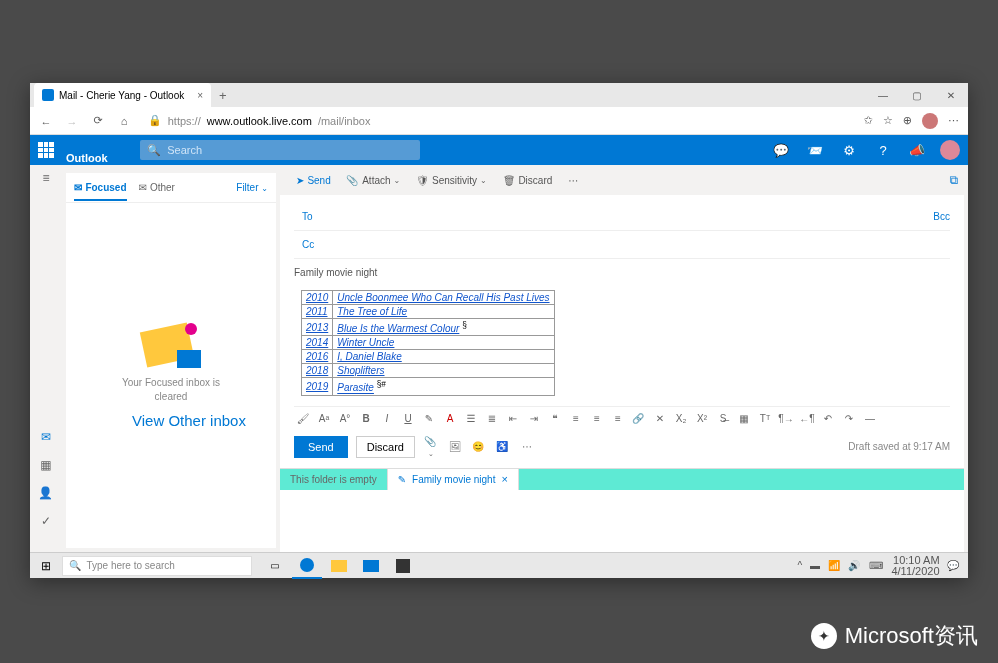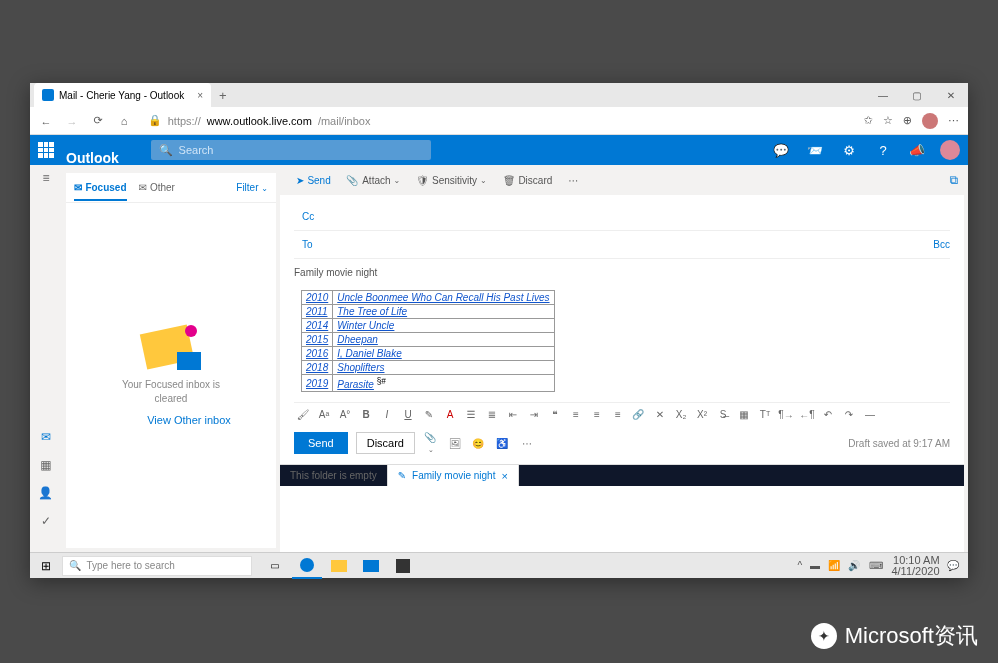--- a/index.html
+++ b/index.html
@@ -20,21 +20,21 @@
 .addr-url { flex: 1; display: flex; align-items: center; gap: 6px; padding: 0 6px; }
 .addr-url .lock { color: #666; }
 .addr-right { display: flex; gap: 10px; align-items: center; }
 .avatar-sm { width: 16px; height: 16px; border-radius: 50%; background: #c77; }
 .dots { letter-spacing: 1px; }
 
 
 .ol-header { height: 30px; background: #0078d4; display: flex; align-items: center; padding: 0 8px; gap: 12px; color: #fff; font-size: 12px; }
 .waffle { width: 16px; height: 16px; display: grid; grid-template: repeat(3,1fr)/repeat(3,1fr); gap: 1px; cursor: pointer; }
 .waffle span { background: #fff; }
-.ol-brand { font-weight: 600; font-size: 14px; margin-top: 15px; }
+.ol-brand { font-weight: 600; font-size: 11px; margin-top: 15px; }
 .ol-search { flex: 0 0 280px; height: 20px; background: #569bd5; border-radius: 2px; display: flex; align-items: center; padding: 0 8px; gap: 6px; color: #cfe4f7; font-size: 11px; margin-left: 20px; }
 .ol-hspace { flex: 1; }
 .ol-hicon { width: 22px; text-align: center; cursor: pointer; font-size: 13px; }
 .ol-avatar { width: 20px; height: 20px; border-radius: 50%; background: #d89; cursor: pointer; }
 
 
 .ol-body { flex: 1; display: flex; background: #f3f2f1; overflow: hidden; }
 .rail { width: 32px; background: #f3f2f1; display: flex; flex-direction: column; align-items: center; padding-top: 6px; gap: 14px; color: #666; font-size: 12px; }
 .rail .ico { cursor: pointer; }
 .rail .spacer { flex: 1; }
@@ -44,21 +44,21 @@
 .msg-tabs { height: 30px; border-bottom: 1px solid #eee; display: flex; align-items: center; font-size: 10px; padding: 0 8px; gap: 12px; }
 .mtab { color: #666; cursor: pointer; display: flex; align-items: center; gap: 3px; }
 .mtab.active { color: #0078d4; font-weight: 600; border-bottom: 2px solid #0078d4; padding-bottom: 6px; margin-bottom: -8px; }
 .mfilter { margin-left: auto; color: #0078d4; cursor: pointer; }
 .msg-empty { flex: 1; display: flex; flex-direction: column; align-items: center; justify-content: center; gap: 8px; }
 .envelope { width: 60px; height: 45px; position: relative; }
 .env-y { position: absolute; width: 48px; height: 36px; background: #ffc83d; transform: rotate(-12deg); left: 2px; top: 4px; }
 .env-b { position: absolute; width: 24px; height: 18px; background: #0078d4; right: 0; bottom: 0; }
 .env-dot { position: absolute; width: 12px; height: 12px; background: #e3008c; border-radius: 50%; right: 4px; top: 0; }
 .empty-txt { font-size: 10px; color: #888; text-align: center; line-height: 1.4; }
-.empty-link { font-size: 11px; color: #0078d4; cursor: pointer; margin-left: 36px; }
+.empty-link { font-size: 15px; color: #0078d4; cursor: pointer; margin-left: 36px; }
 
 .compose { flex: 1; display: flex; flex-direction: column; background: #f3f2f1; }
 .cmd-bar { height: 30px; display: flex; align-items: center; padding: 0 10px; gap: 4px; font-size: 10px; color: #333; }
 .cmd { display: flex; align-items: center; gap: 3px; padding: 0 6px; cursor: pointer; color: #0078d4; }
 .cmd.gray { color: #555; }
 .cmd .chev { font-size: 8px; color: #666; }
 .cmd-space { flex: 1; }
 .cmd-pop { color: #0078d4; cursor: pointer; font-size: 12px; }
 
 .compose-card { background: #fff; margin: 0 4px 0 0; flex: 1; display: flex; flex-direction: column; padding: 8px 14px 0 14px; overflow: hidden; position: relative; }
@@ -78,21 +78,21 @@
 .fmt-bar .b { font-weight: bold; }
 .fmt-bar .i { font-style: italic; }
 .fmt-bar .u { text-decoration: underline; }
 
 .send-row { display: flex; align-items: center; gap: 8px; padding: 6px 0 10px 0; font-size: 10px; }
 .btn-send { background: #0078d4; color: #fff; border: none; padding: 5px 14px; font-size: 11px; cursor: pointer; }
 .btn-discard { background: #fff; border: 1px solid #ccc; padding: 4px 10px; font-size: 11px; cursor: pointer; }
 .send-ico { color: #666; cursor: pointer; width: 16px; text-align: center; }
 .draft-status { margin-left: auto; color: #888; font-size: 10px; }
 
-.bottom-tabs { height: 22px; border-top: 1px solid #ddd; display: flex; align-items: center; font-size: 10px; background: #0f172a; }
+.bottom-tabs { height: 22px; border-top: 1px solid #ddd; display: flex; align-items: center; font-size: 10px; background: #5eead4; }
 .btab { padding: 0 10px; height: 100%; display: flex; align-items: center; gap: 6px; border-right: 1px solid #ddd; color: #666; cursor: pointer; }
 .btab.active { background: #fff; color: #0078d4; }
 .btab .pen { color: #0078d4; }
 .btab .x { color: #0078d4; font-size: 11px; }
 
 
 .taskbar { height: 26px; background: #e8e8e8; display: flex; align-items: center; font-size: 10px; border-top: 1px solid #ccc; }
 .tb-start { width: 32px; text-align: center; cursor: pointer; font-size: 12px; }
 .tb-search { flex: 0 0 190px; background: #fff; height: 20px; display: flex; align-items: center; padding: 0 6px; gap: 5px; color: #888; border: 1px solid #ddd; }
 .tb-apps { display: flex; gap: 2px; margin-left: 8px; }
@@ -210,46 +210,46 @@
         <span class="cmd gray">📎 <span>Attach</span> <span class="chev">⌄</span></span>
         <span class="cmd gray">🛡 <span>Sensitivity</span> <span class="chev">⌄</span></span>
         <span class="cmd gray">🗑 <span>Discard</span></span>
         <span class="cmd gray">⋯</span>
         <div class="cmd-space"></div>
         <span class="cmd-pop">⧉</span>
       </div>
 
       <div class="compose-card">
         <div class="fld-row">
-          <span class="fld-btn">Cc</span>
-        </div>
-        <div class="fld-row">
           <span class="fld-btn">To</span>
           <span class="fld-bcc">Bcc</span>
+        </div>
+        <div class="fld-row">
+          <span class="fld-btn">Cc</span>
         </div>
         <div class="subject">Family movie night</div>
 
         <div class="ed-body">
           <table class="mv-table">
             <tbody id="movie-rows">
                 <tr>
                   <td><span class="mv-year">2010</span></td>
                   <td><a>Uncle Boonmee Who Can Recall His Past Lives</a></td>
                 </tr>
                 <tr>
                   <td><span class="mv-year">2011</span></td>
                   <td><a>The Tree of Life</a></td>
                 </tr>
                 <tr>
+                  <td><span class="mv-year">2013</span></td>
+                  <td><a>Blue Is the Warmest Colour</a> <sup style="font-style:normal">§</sup></td>
+                </tr>
+                <tr>
                   <td><span class="mv-year">2014</span></td>
                   <td><a>Winter Uncle</a></td>
-                </tr>
-                <tr>
-                  <td><span class="mv-year">2015</span></td>
-                  <td><a>Dheepan</a></td>
                 </tr>
                 <tr>
                   <td><span class="mv-year">2016</span></td>
                   <td><a>I, Daniel Blake</a></td>
                 </tr>
                 <tr>
                   <td><span class="mv-year">2018</span></td>
                   <td><a>Shoplifters</a></td>
                 </tr>
                 <tr>

